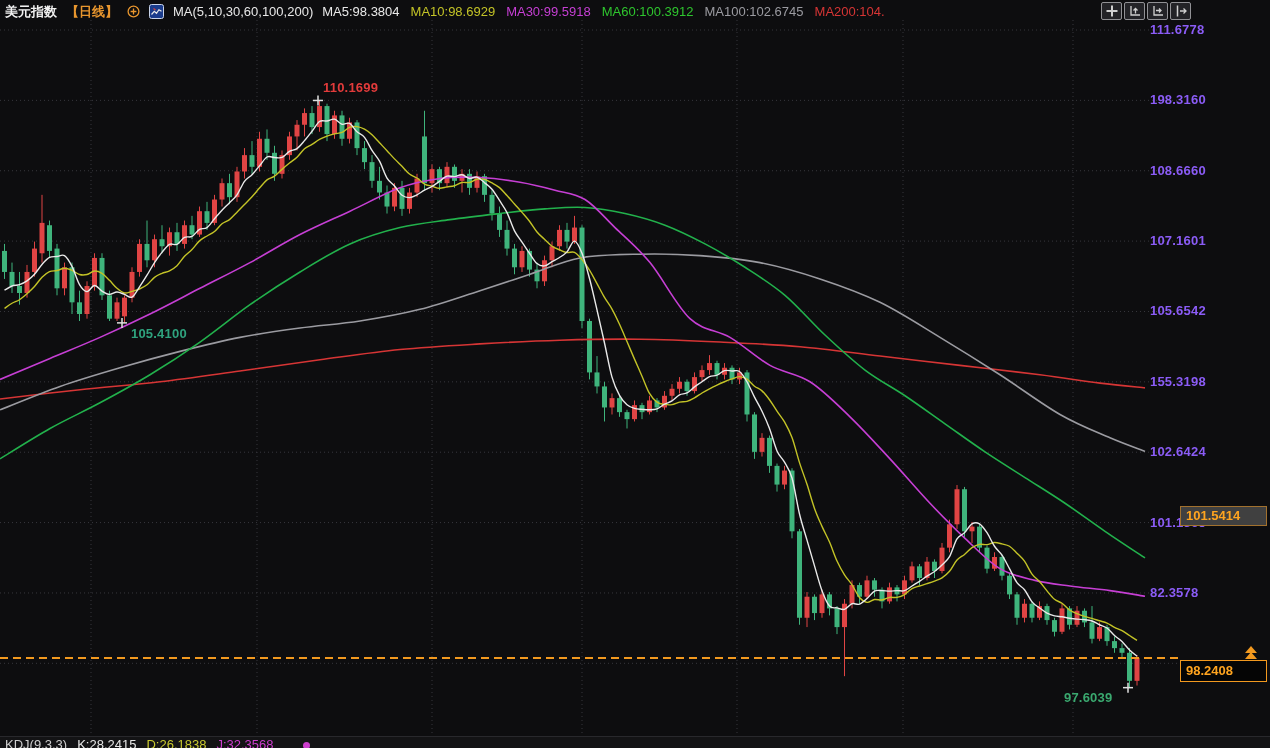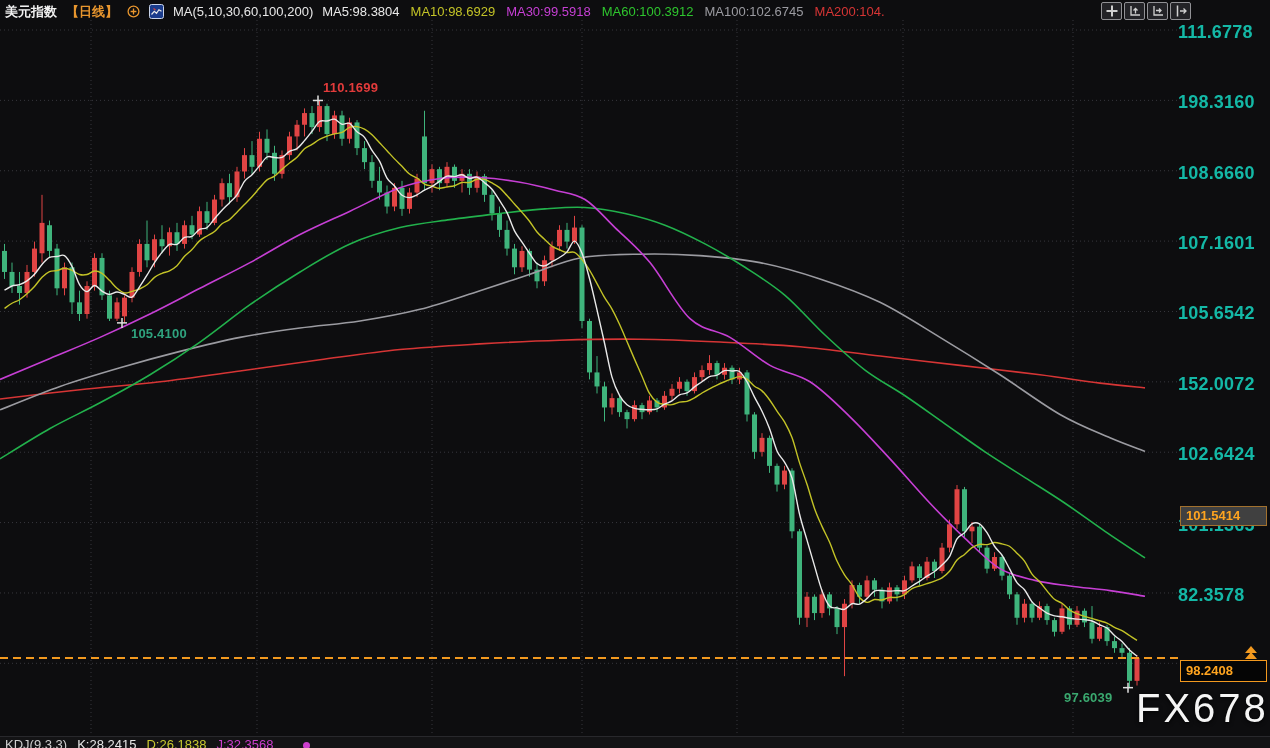--- a/index.html
+++ b/index.html
@@ -5,21 +5,21 @@
   html,body{margin:0;padding:0;background:#000;}
   #app{position:relative;width:1270px;height:748px;background:#0d0d0f;overflow:hidden;
        font-family:"Liberation Sans",sans-serif;}
   #chart-svg{position:absolute;left:0;top:0;z-index:1;}
   .hdr{position:absolute;left:5px;top:3px;height:17px;display:flex;align-items:center;
        font-size:13px;color:#e8e8e8;white-space:nowrap;z-index:6;}
   .hdr>*{margin-right:9px;}
   .hdr .title{font-weight:700;color:#f2f2f2;}
   .hdr .period{font-weight:700;}
   .hdr .ico{display:inline-flex;align-items:center;}
-  .ylabel{position:absolute;left:1178px;font-size:18px;font-weight:700;color:#14b8a6;z-index:2;
+  .ylabel{position:absolute;left:1150px;font-size:13px;font-weight:700;color:#8b5cf6;z-index:2;
           letter-spacing:.2px;}
   .ann{position:absolute;font-size:13px;font-weight:700;z-index:3;letter-spacing:.2px;}
   .pbox{position:absolute;left:1180px;width:87px;height:20px;z-index:5;display:flex;
         align-items:center;padding-left:5px;font-size:13px;font-weight:700;box-sizing:border-box;}
   #marked-box{background:#404040;border:1px solid rgba(242,153,31,.55);}
   #price-box{background:#050505;border:1.5px solid #f2991f;height:22px;}
   #toolbar{position:absolute;left:1099px;top:2px;display:flex;z-index:6;}
   .tbtn{width:19px;height:16px;background:#232327;border:1px solid #919195;border-radius:2px;
         margin-left:2px;display:flex;align-items:center;justify-content:center;cursor:pointer;}
   #watermark{position:absolute;left:1136px;top:686px;font-size:40px;color:#f5f5f5;z-index:3;
@@ -420,41 +420,40 @@
         </svg>
       </div>
     </div>
 
   <div id="ylabels">
       <div class="ylabel" style="top: 22px;">111.6778</div>
       <div class="ylabel" style="top: 92.3692px;">198.3160</div>
       <div class="ylabel" style="top: 162.738px;">108.6660</div>
       <div class="ylabel" style="top: 233.107px;">107.1601</div>
       <div class="ylabel" style="top: 303.477px;">105.6542</div>
-      <div class="ylabel" style="top: 373.846px;">152.0072</div>
+      <div class="ylabel" style="top: 373.846px;">155.3198</div>
       <div class="ylabel" style="top: 444.215px;">102.6424</div>
       <div class="ylabel" style="top: 514.584px;">101.1365</div>
       <div class="ylabel" style="top: 584.958px;">82.3578</div>
     </div>
 
   <div id="marked-box" class="pbox" style="top: 505.664px;">
     <span style="color: rgb(255, 164, 31);">101.5414</span>
   </div>
 
   <div id="price-box" class="pbox" style="top: 659.897px;">
     <span style="color: rgb(255, 164, 31);">98.2408</span>
   </div>
 
   <div id="annotations">
       <div class="ann" style="left: 323px; top: 80px; color: rgb(226, 59, 59);">110.1699</div>
       <div class="ann" style="left: 131px; top: 326px; color: rgb(47, 163, 126);">105.4100</div>
       <div class="ann" style="left: 1064px; top: 690px; color: rgb(58, 168, 111);">97.6039</div>
     </div>
 
-  <div id="watermark">FX678</div>
 
   <div id="bottom-panel"></div>
   <div id="kdj-fragment"></div>
   <div id="kdj">
     <span id="kdj-name" style="color: rgb(208, 208, 208);">KDJ(9,3,3)</span><span id="kdj-k" style="color: rgb(230, 230, 230);">K:28.2415</span><span id="kdj-d" style="color: rgb(201, 201, 48);">D:26.1838</span><span id="kdj-j" style="color: rgb(204, 62, 204);">J:32.3568</span>
   </div>
 
 </div>
 
 </body></html>

